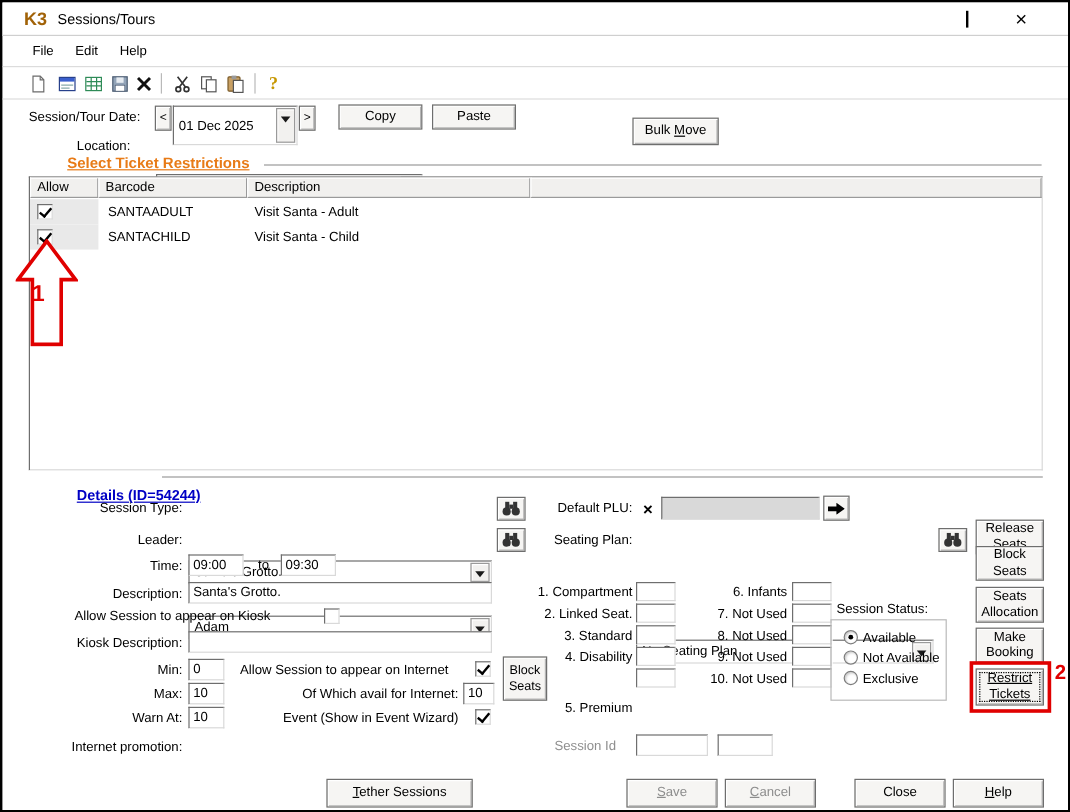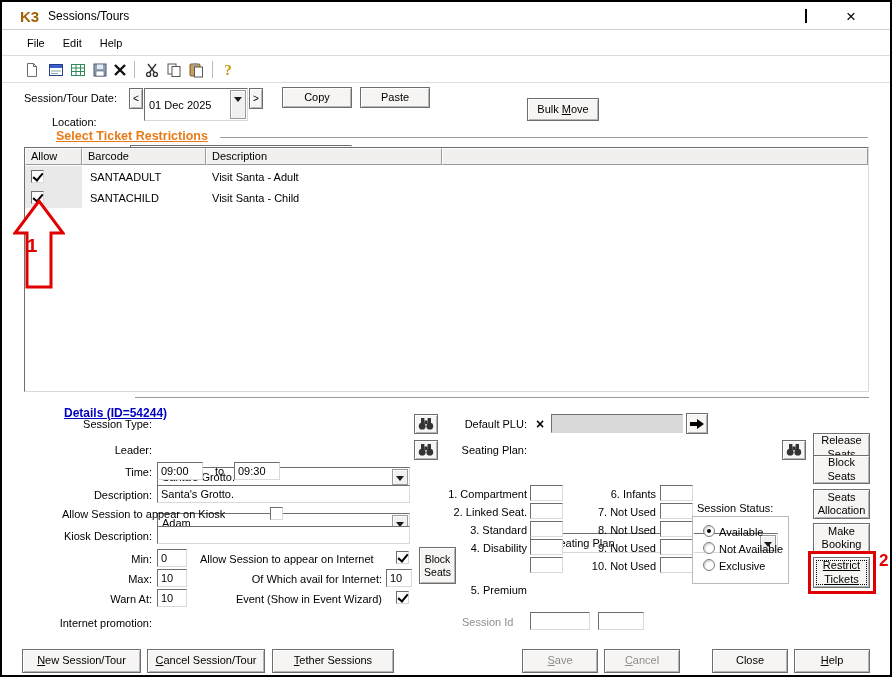--- a/index.html
+++ b/index.html
@@ -159,21 +159,21 @@
   <div class="abs btn" style="left:280px; top:85px; width:70px; height:21px;">
       <span>Copy</span>
     </div>
   <div class="abs btn" style="left:358px; top:85px; width:70px; height:21px;">
       <span>Paste</span>
     </div>
   <div class="abs btn" style="left:525px; top:96px; width:72px; height:23px;">
       <span>Bulk <u>M</u>ove</span>
     </div>
 
-  <span class="abs lbl" style="left:50px; top:114px;">Location:</span>
+  <span class="abs lbl" style="left:62px; top:114px;">Location:</span>
   <div class="abs combo" style="left:128px; top:110px; width:222px; height:20px;">
     <span class="val">Santa's Grotto</span>
     <span class="drop">
         <i></i>
       </span>
   </div>
 
   <span class="abs legend-orange" style="left:22px; top:127px;">Select Ticket Restrictions</span>
   <div class="abs gline" style="left:218px; top:135px; width:648px;"></div>
 
@@ -366,26 +366,20 @@
   <div class="abs btn" style="left:811px; top:521px; width:57px; height:30px;">
       <span>Make Booking</span>
     </div>
   <div class="abs btn focus" style="left:811px; top:555px; width:57px; height:31px;">
       <span class="t">Restrict Tickets</span>
     </div>
 
   <div class="abs ann-box" style="left:806px; top:549px; width:68px; height:43px; z-index:5;"></div>
   <span class="abs ann" style="left:877px; top:549px; font-size:17px; z-index:6;">2</span>
 
-  <div class="abs btn" style="left:20px; top:647px; width:119px; height:24px;">
-      <span><u>N</u>ew Session/Tour</span>
-    </div>
-  <div class="abs btn" style="left:145px; top:647px; width:118px; height:24px;">
-      <span><u>C</u>ancel Session/Tour</span>
-    </div>
   <div class="abs btn" style="left:270px; top:647px; width:122px; height:24px;">
       <span><u>T</u>ether Sessions</span>
     </div>
   <div class="abs btn disabled" style="left:520px; top:647px; width:76px; height:24px;">
       <span><u>S</u>ave</span>
     </div>
   <div class="abs btn disabled" style="left:602px; top:647px; width:76px; height:24px;">
       <span><u>C</u>ancel</span>
     </div>
   <div class="abs btn" style="left:710px; top:647px; width:76px; height:24px;">

